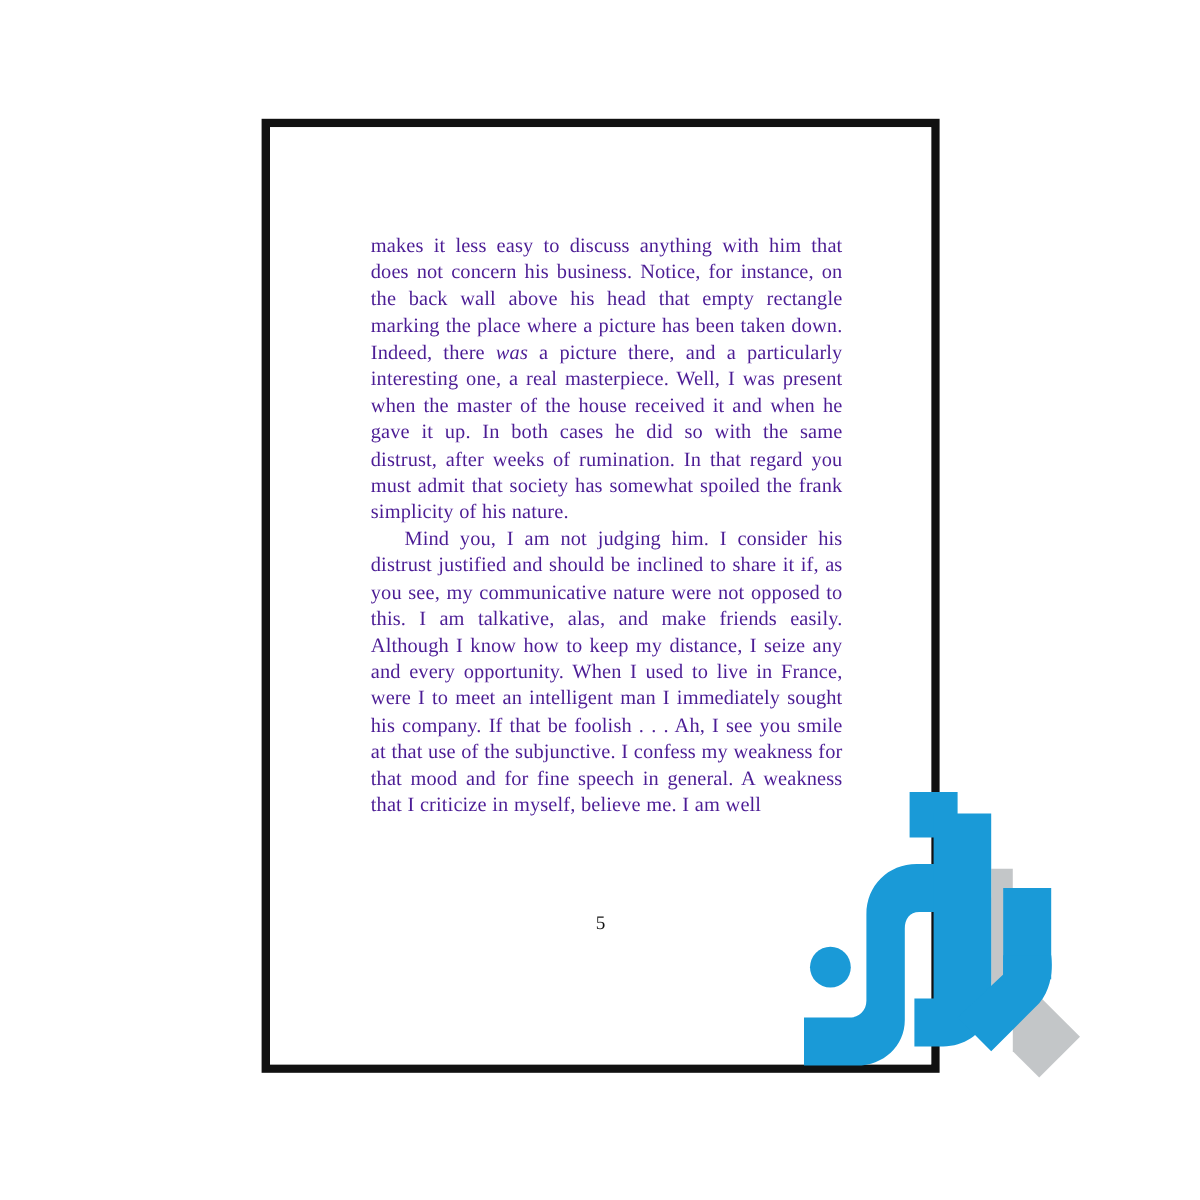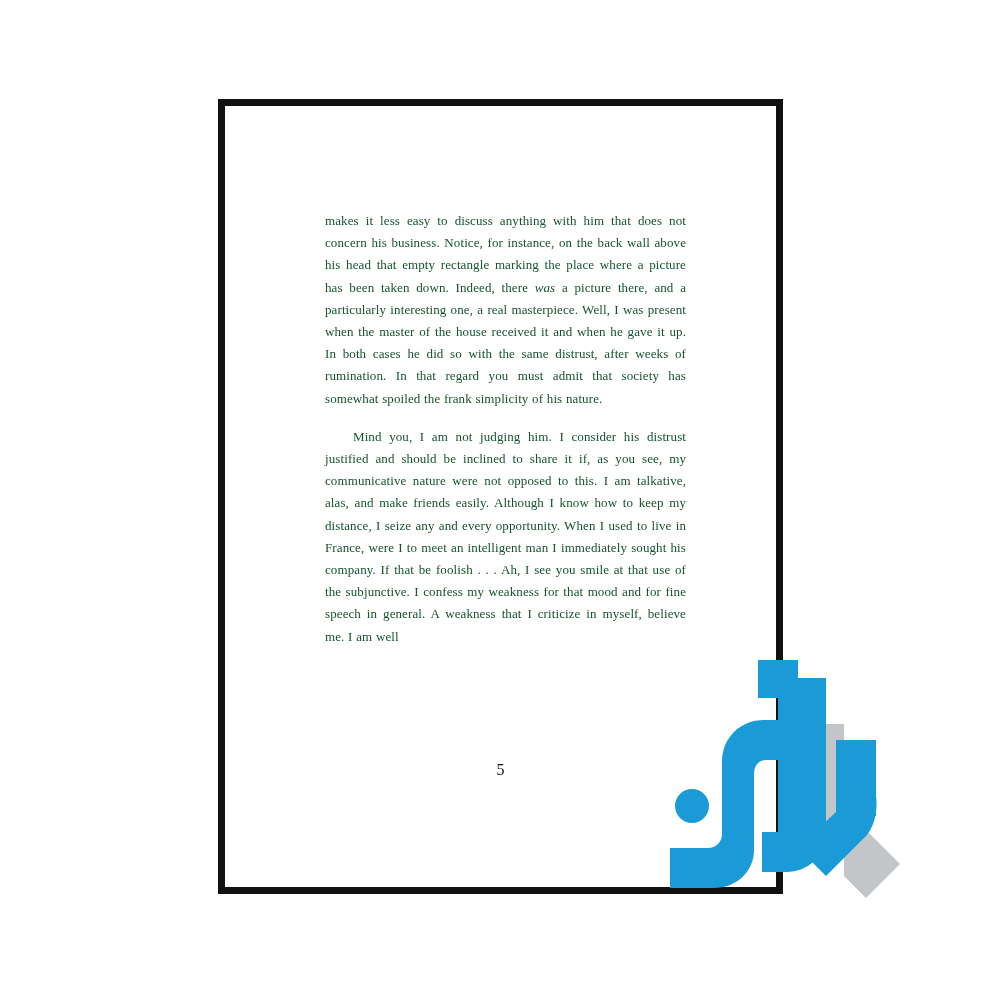--- a/index.html
+++ b/index.html
@@ -36,25 +36,25 @@
   }
 
   #text-column {
     position: absolute;
     left: 84px;
     top: 88px;
     width: 393px;
   }
 
   .para {
-    margin: 16px;
+    margin: 0;
     font-family: "Liberation Serif", serif;
-    font-size: 13px;
+    font-size: 17px;
     line-height: 22.2px;
-    color: #14532d;
+    color: #4c1d95;
     text-align: justify;
     text-justify: inter-word;
     letter-spacing: 0.1px;
     word-spacing: 0.3px;
     -webkit-hyphens: none;
     hyphens: none;
   }
   .para + .para {
     text-indent: 28px;
   }

